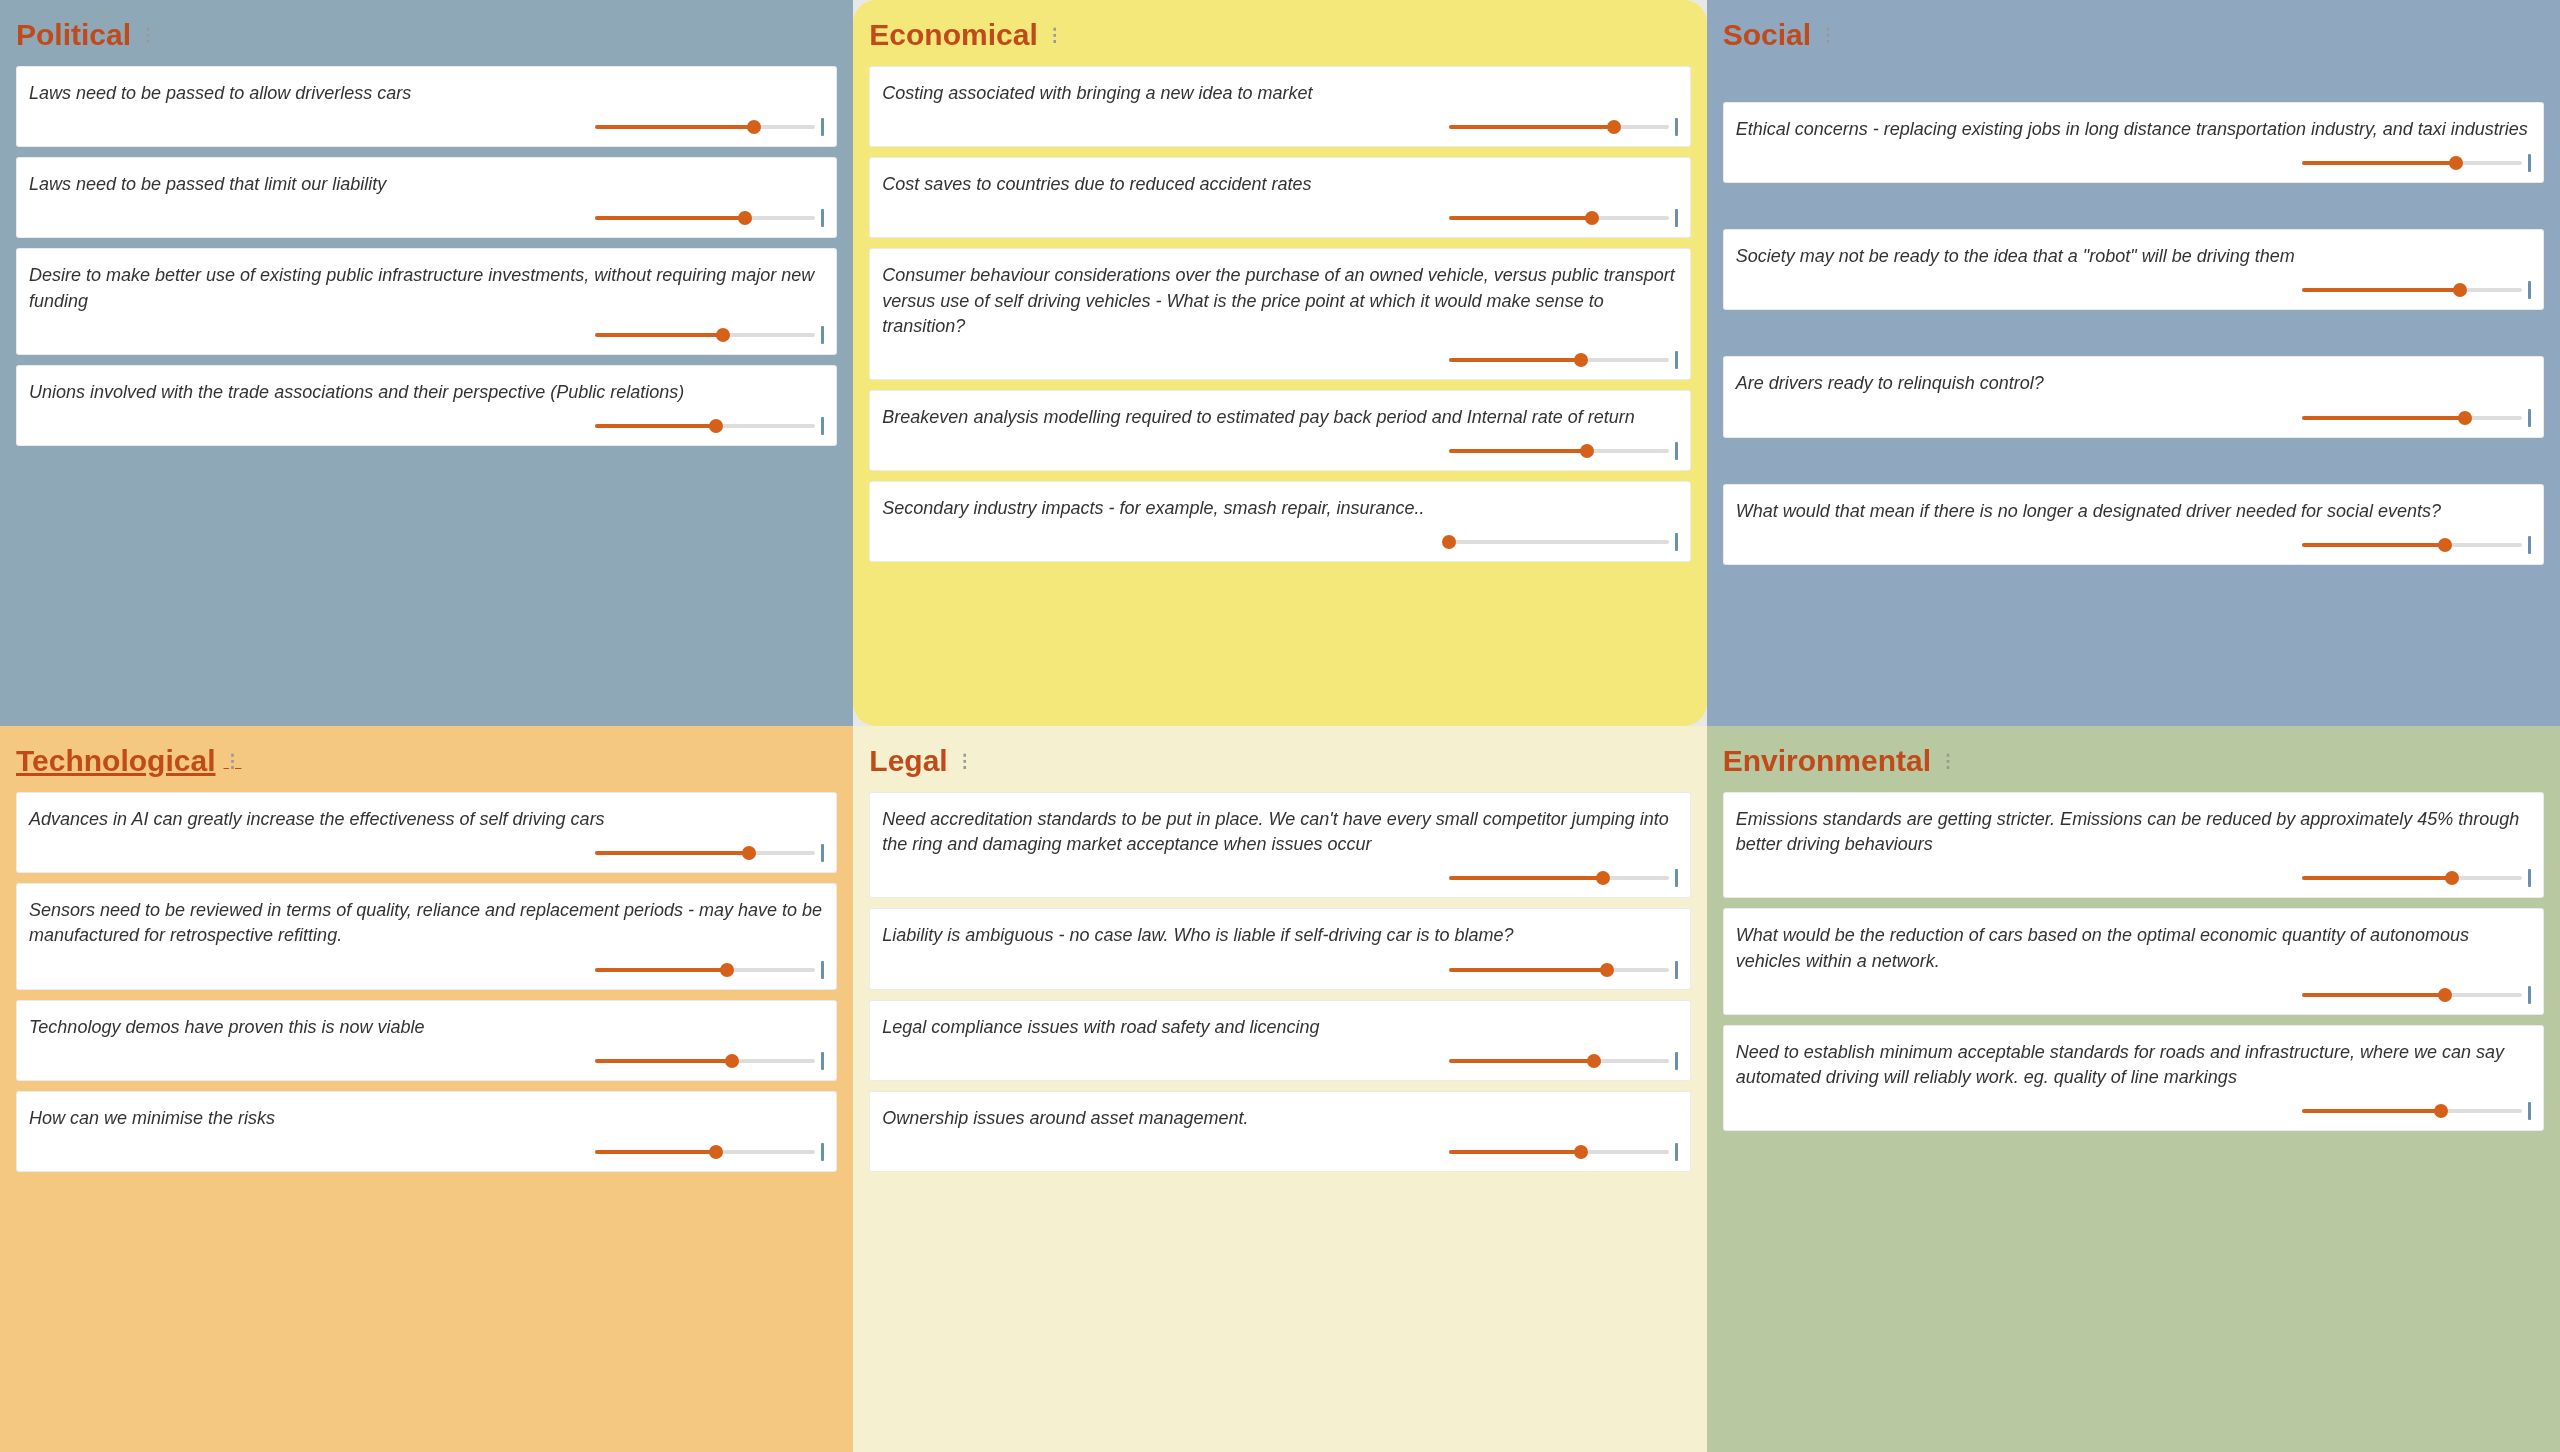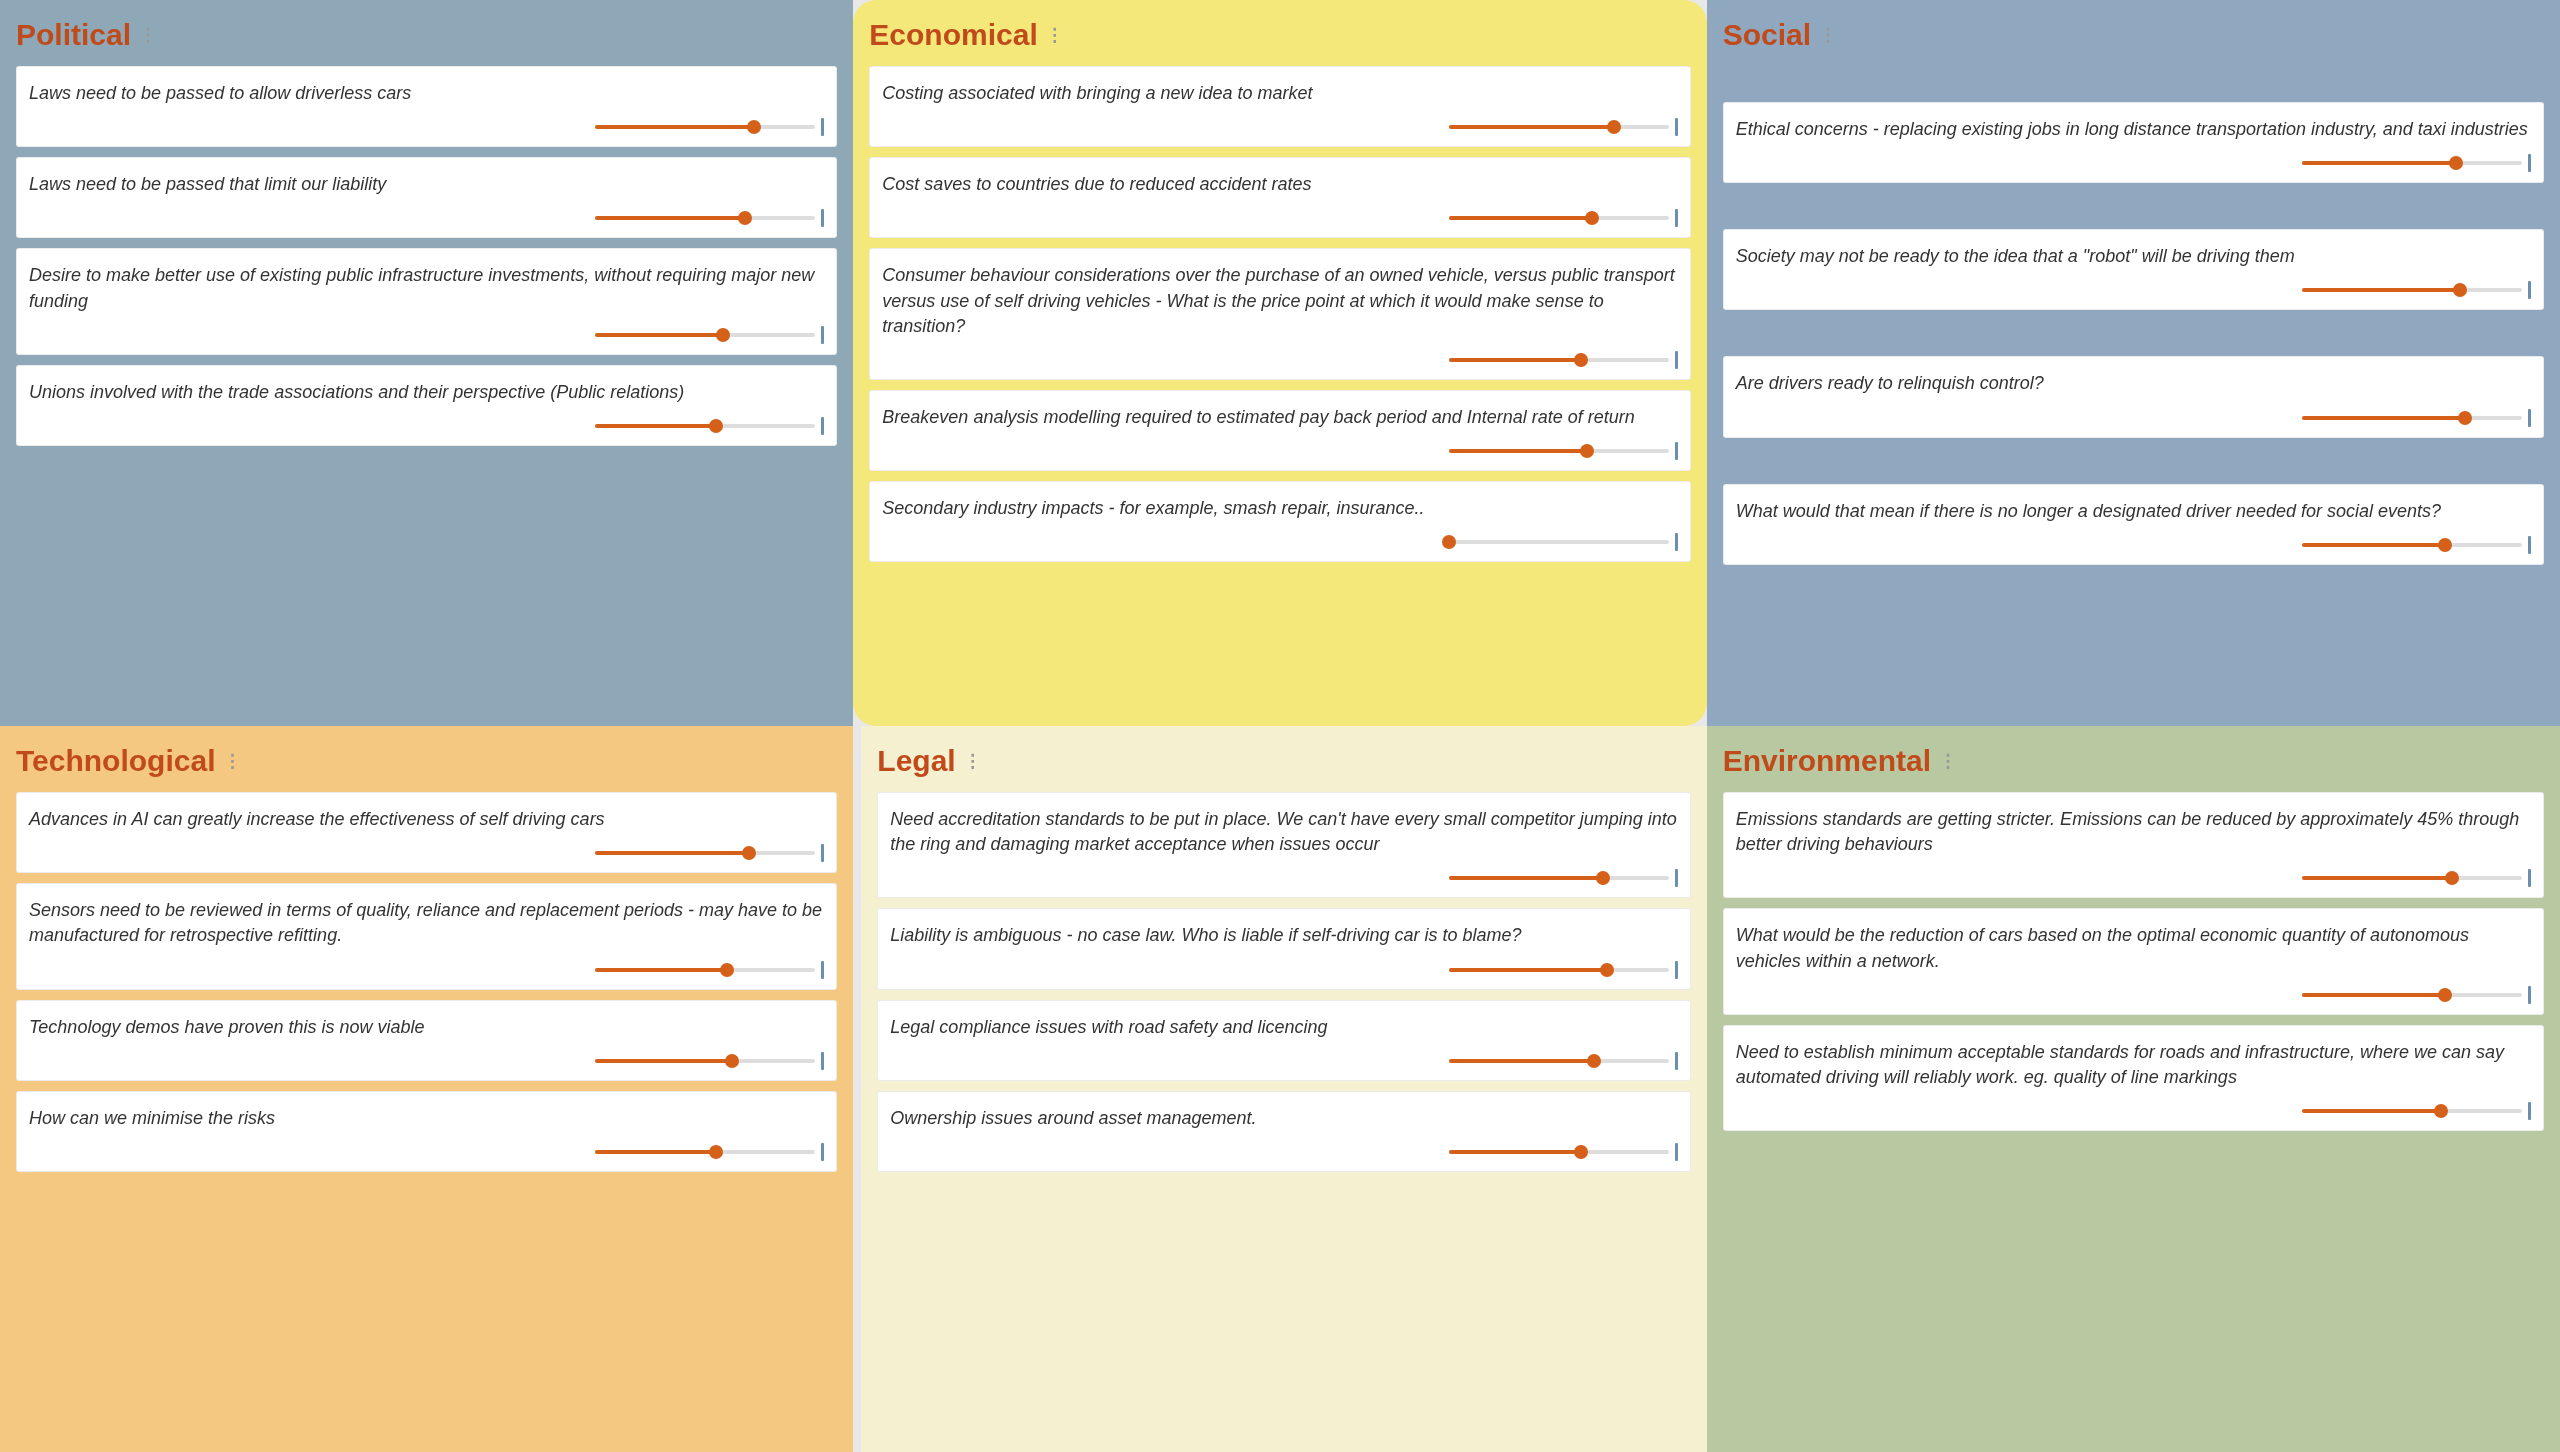--- a/index.html
+++ b/index.html
@@ -34,22 +34,22 @@
       font-size: 18px;
       cursor: grab;
     }
     .col-political { background: #8fa8b8; }
     .col-political .column-header { color: #c04a1a; }
     .col-economical { background: #f5e87a; border-radius: 23px; }
     .col-economical .column-header { color: #c04a1a; }
     .col-social { background: #8fa8c0; gap: 36px; }
     .col-social .column-header { color: #c04a1a; }
     .col-technological { background: #f5c882; }
-    .col-technological .column-header { color: #c04a1a; }
-    .col-legal { background: #f5f0d0; margin-left: 8px; }
+    .col-technological .column-header { color: #c04a1a; text-decoration: underline; }
+    .col-legal { background: #f5f0d0; }
     .col-legal .column-header { color: #c04a1a; }
     .col-environmental { background: #b8c8a0; }
     .col-environmental .column-header { color: #c04a1a; text-align: center; }
 
     .card {
       background: #ffffff;
       border-radius: 3px;
       padding: 14px 12px 10px 12px;
       margin-bottom: 10px;
       border: 1px solid rgba(0,0,0,0.08);

